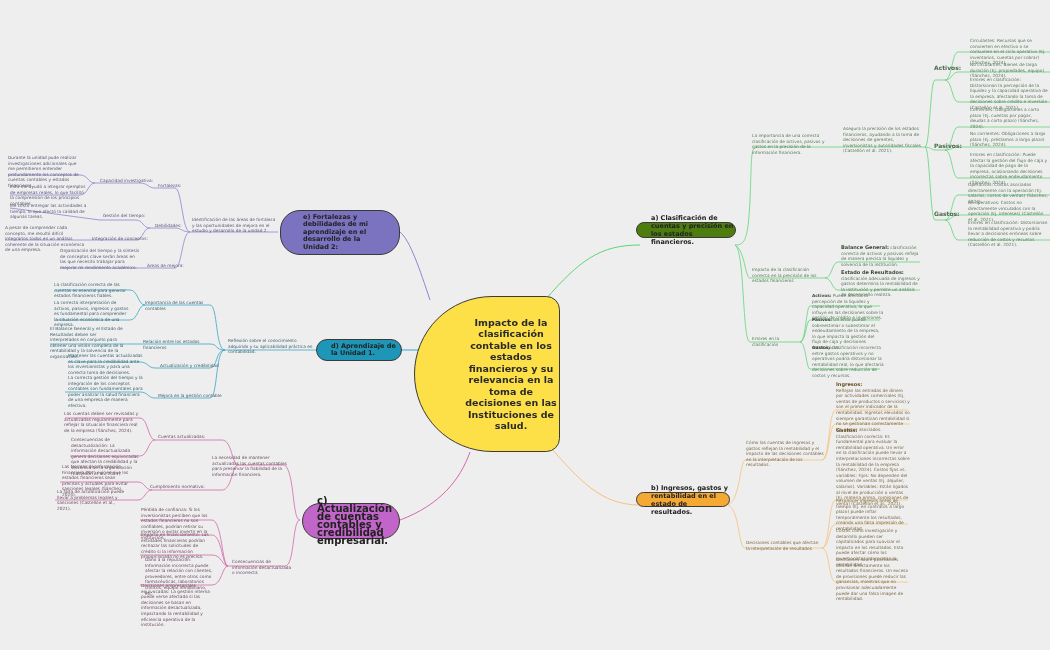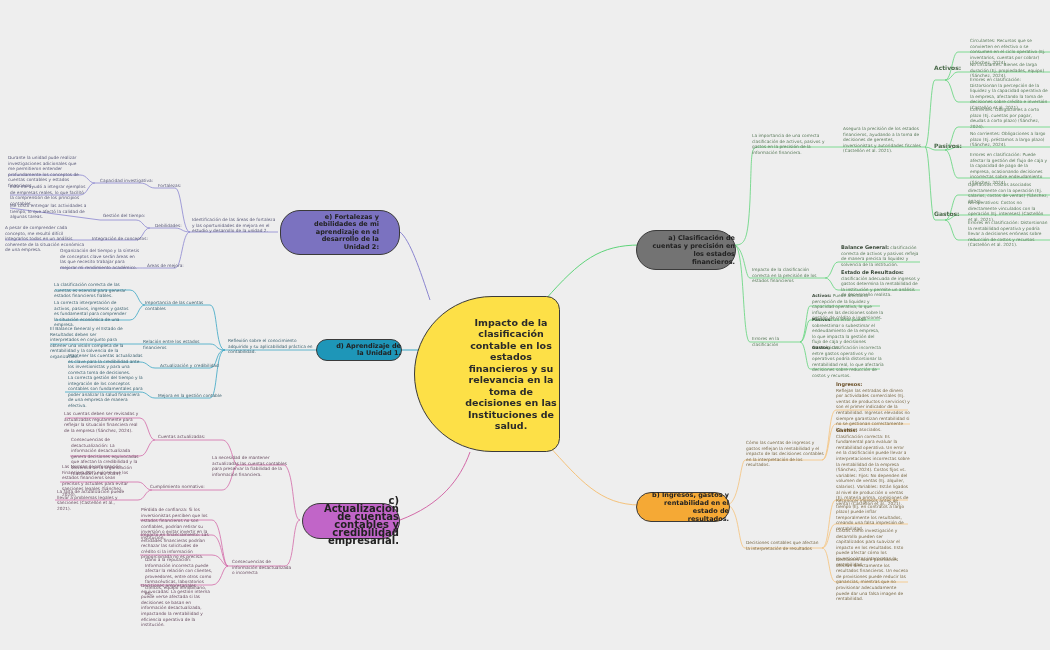--- a/index.html
+++ b/index.html
@@ -7,21 +7,21 @@
   #lines{position:absolute;left:0;top:0;width:1050px;height:650px;}
   .t{position:absolute;font-size:4.3px;line-height:5.6px;color:#555;font-family:"DejaVu Sans",sans-serif;}
   .tg{color:#5a7a5a;}
   .tb{color:#7a6a48;}
   .tp{color:#6a4e62;}
   .tc{color:#3c6270;}
   .tv{color:#5a5a78;}
   .lblb{position:absolute;font-size:6px;font-weight:bold;color:#4a6a4a;font-family:"DejaVu Sans",sans-serif;}
   .bold{font-weight:bold;color:#3a4a3a;}
   .boldb{font-weight:bold;color:#6a5028;}
-  .node{position:absolute;border:1.5px solid #3a3a3a;border-radius:20px;font-weight:bold;font-family:"DejaVu Sans",sans-serif;color:#222;display:flex;align-items:center;padding-left:14px;box-sizing:border-box;font-size:7px;line-height:8.5px;text-align:right;}
+  .node{position:absolute;border:1.5px solid #3a3a3a;border-radius:20px;font-weight:bold;font-family:"DejaVu Sans",sans-serif;color:#222;display:flex;align-items:center;padding-left:14px;box-sizing:border-box;font-size:7px;line-height:8.5px;}
   .central{position:absolute;left:414px;top:296px;width:146px;height:156px;background:#fde047;border:1.5px solid #3a3a3a;border-radius:80px 14px 14px 80px;box-sizing:border-box;display:flex;align-items:center;justify-content:flex-end;}
   .central span{display:block;width:92px;margin-right:2px;text-align:center;font-weight:bold;font-size:9.5px;line-height:11.5px;color:#2a2a2a;font-family:"DejaVu Sans",sans-serif;}
 </style>
 </head>
 <body>
 
 <svg id="lines" viewBox="0 0 1050 650">
 
   <path d="M545 300 C 580 260, 600 245, 640 245" stroke="#5fd47a" stroke-width="1" fill="none"></path>
   <path d="M548 445 C 580 480, 600 505, 640 505" stroke="#f5c27a" stroke-width="1" fill="none"></path>
@@ -103,24 +103,24 @@
     <path d="M100 220 L 10 208"></path>
     <path d="M90 240 L 5 240"></path>
     <path d="M145 268 C 138 268, 138 268, 130 268 L 60 268"></path>
   </g>
 </svg>
 
 <div class="central">
   <span>Impacto de la clasificación contable en los estados financieros y su relevancia en la toma de decisiones en las Instituciones de salud.</span>
 </div>
 
-<div class="node" style="left:636px;top:230px;width:100px;height:40px;background:#737373;font-size:6.5px;line-height:8px;">
+<div class="node" style="left:636px;top:222px;width:100px;height:16px;background:#4d7c0f;font-size:6.5px;line-height:8px;">
   <span>a) Clasificación de cuentas y precisión en los estados financieros.</span>
 </div>
-<div class="node" style="left:636px;top:492px;width:94px;height:30px;background:#f5a935;font-size:6.5px;line-height:8px;">
+<div class="node" style="left:636px;top:492px;width:94px;height:15px;background:#f5a935;font-size:6.5px;line-height:8px;">
   <span>b) Ingresos, gastos y rentabilidad en el estado de resultados.</span>
 </div>
 <div class="node" style="left:302px;top:503px;width:98px;height:36px;background:#c165c8;font-size:10px;line-height:8px;">
   <span>c) Actualización de cuentas contables y credibilidad empresarial.</span>
 </div>
 <div class="node" style="left:316px;top:339px;width:86px;height:22px;background:#1e96b8;font-size:6.5px;line-height:7.5px;">
   <span>d) Aprendizaje de la Unidad 1.</span>
 </div>
 <div class="node" style="left:280px;top:210px;width:120px;height:45px;background:#7b72c0;font-size:6.5px;line-height:7.5px;padding-left:22px;padding-right:20px;">
   <span>e) Fortalezas y debilidades de mi aprendizaje en el desarrollo de la Unidad 2:</span>

